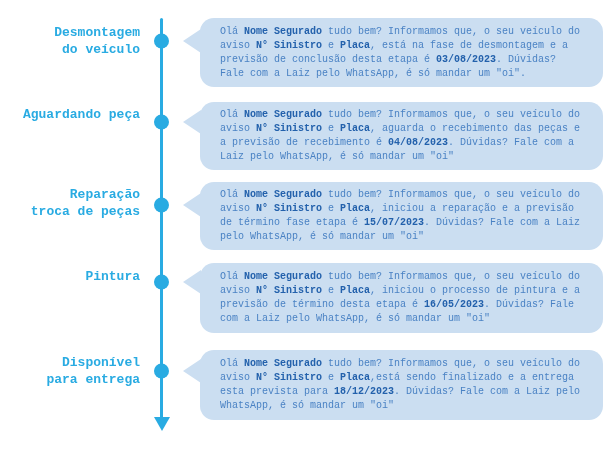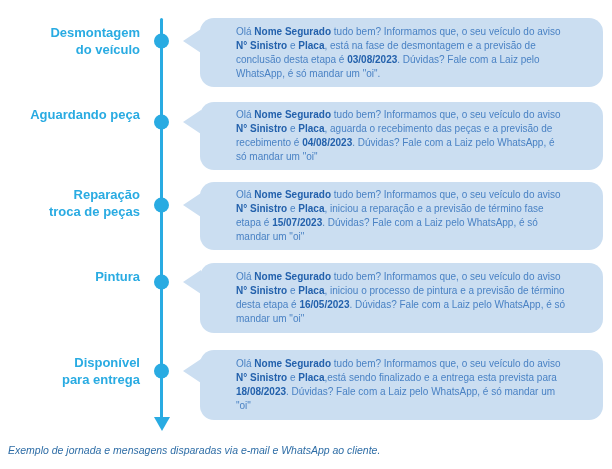--- a/index.html
+++ b/index.html
@@ -1,20 +1,20 @@
 <!DOCTYPE html>
 <html><head>
 <meta charset="utf-8">
 <style>
   html,body{margin:0;padding:0;background:#ffffff;}
   #canvas{
     position:relative;
     width:612px;height:469px;
     background:#ffffff;
-    font-family:Liberation Sans, sans-serif;
+    font-family:Liberation Mono, monospace;
     overflow:hidden;
   }
   .timeline-line{
     position:absolute;
     left:160px;top:18px;
     width:3px;height:400px;
     background:var(--accent);
     border-radius:2px;
   }
   .timeline-arrow{
@@ -60,21 +60,21 @@
     left:200px;
     width:403px;
     background:var(--bubble-bg);
     border-radius:14px;
     display:flex;
     align-items:center;
     padding:0 20px;
     box-sizing:border-box;
   }
   .bubble p{
-    margin:16px;
+    margin:0;
     font-size:10px;
     line-height:14px;
     color:var(--text-regular);
   }
   .bubble b{
     color:var(--text-bold);
     font-weight:bold;
   }
   .caption{
     position:absolute;
@@ -128,18 +128,17 @@
       <p><span>Olá </span><b>Nome Segurado</b><span> tudo bem? Informamos que, o seu veículo do aviso </span><b>N° Sinistro</b><span> e </span><b>Placa</b><span>, iniciou o processo de pintura e a previsão de término desta etapa é </span><b>16/05/2023</b><span>. Dúvidas? Fale com a Laiz pelo WhatsApp, é só mandar um "oi"</span></p>
     </div>
   </div>
 
   <div class="stage">
     <div class="label" style="top: 371px;">Disponível
 para entrega</div>
     <div class="dot" style="top: 371px;"></div>
     <div class="tail" style="top: 371px;"></div>
     <div class="bubble" style="top: 350px; height: 70px;">
-      <p><span>Olá </span><b>Nome Segurado</b><span> tudo bem? Informamos que, o seu veículo do aviso </span><b>N° Sinistro</b><span> e </span><b>Placa</b><span>,está sendo finalizado e a entrega esta prevista para </span><b>18/08/2023</b><span>. Dúvidas? Fale com a Laiz pelo WhatsApp, é só mandar um "oi"</span></p>
+      <p><span>Olá </span><b>Nome Segurado</b><span> tudo bem? Informamos que, o seu veículo do aviso </span><b>N° Sinistro</b><span> e </span><b>Placa</b><span>,está sendo finalizado e a entrega esta prevista para </span><b>18/12/2023</b><span>. Dúvidas? Fale com a Laiz pelo WhatsApp, é só mandar um "oi"</span></p>
     </div>
   </div>
 </div>
-  <div class="caption">Exemplo de jornada e mensagens disparadas via e-mail e WhatsApp ao cliente.</div>
 </div>
 
 </body></html>

